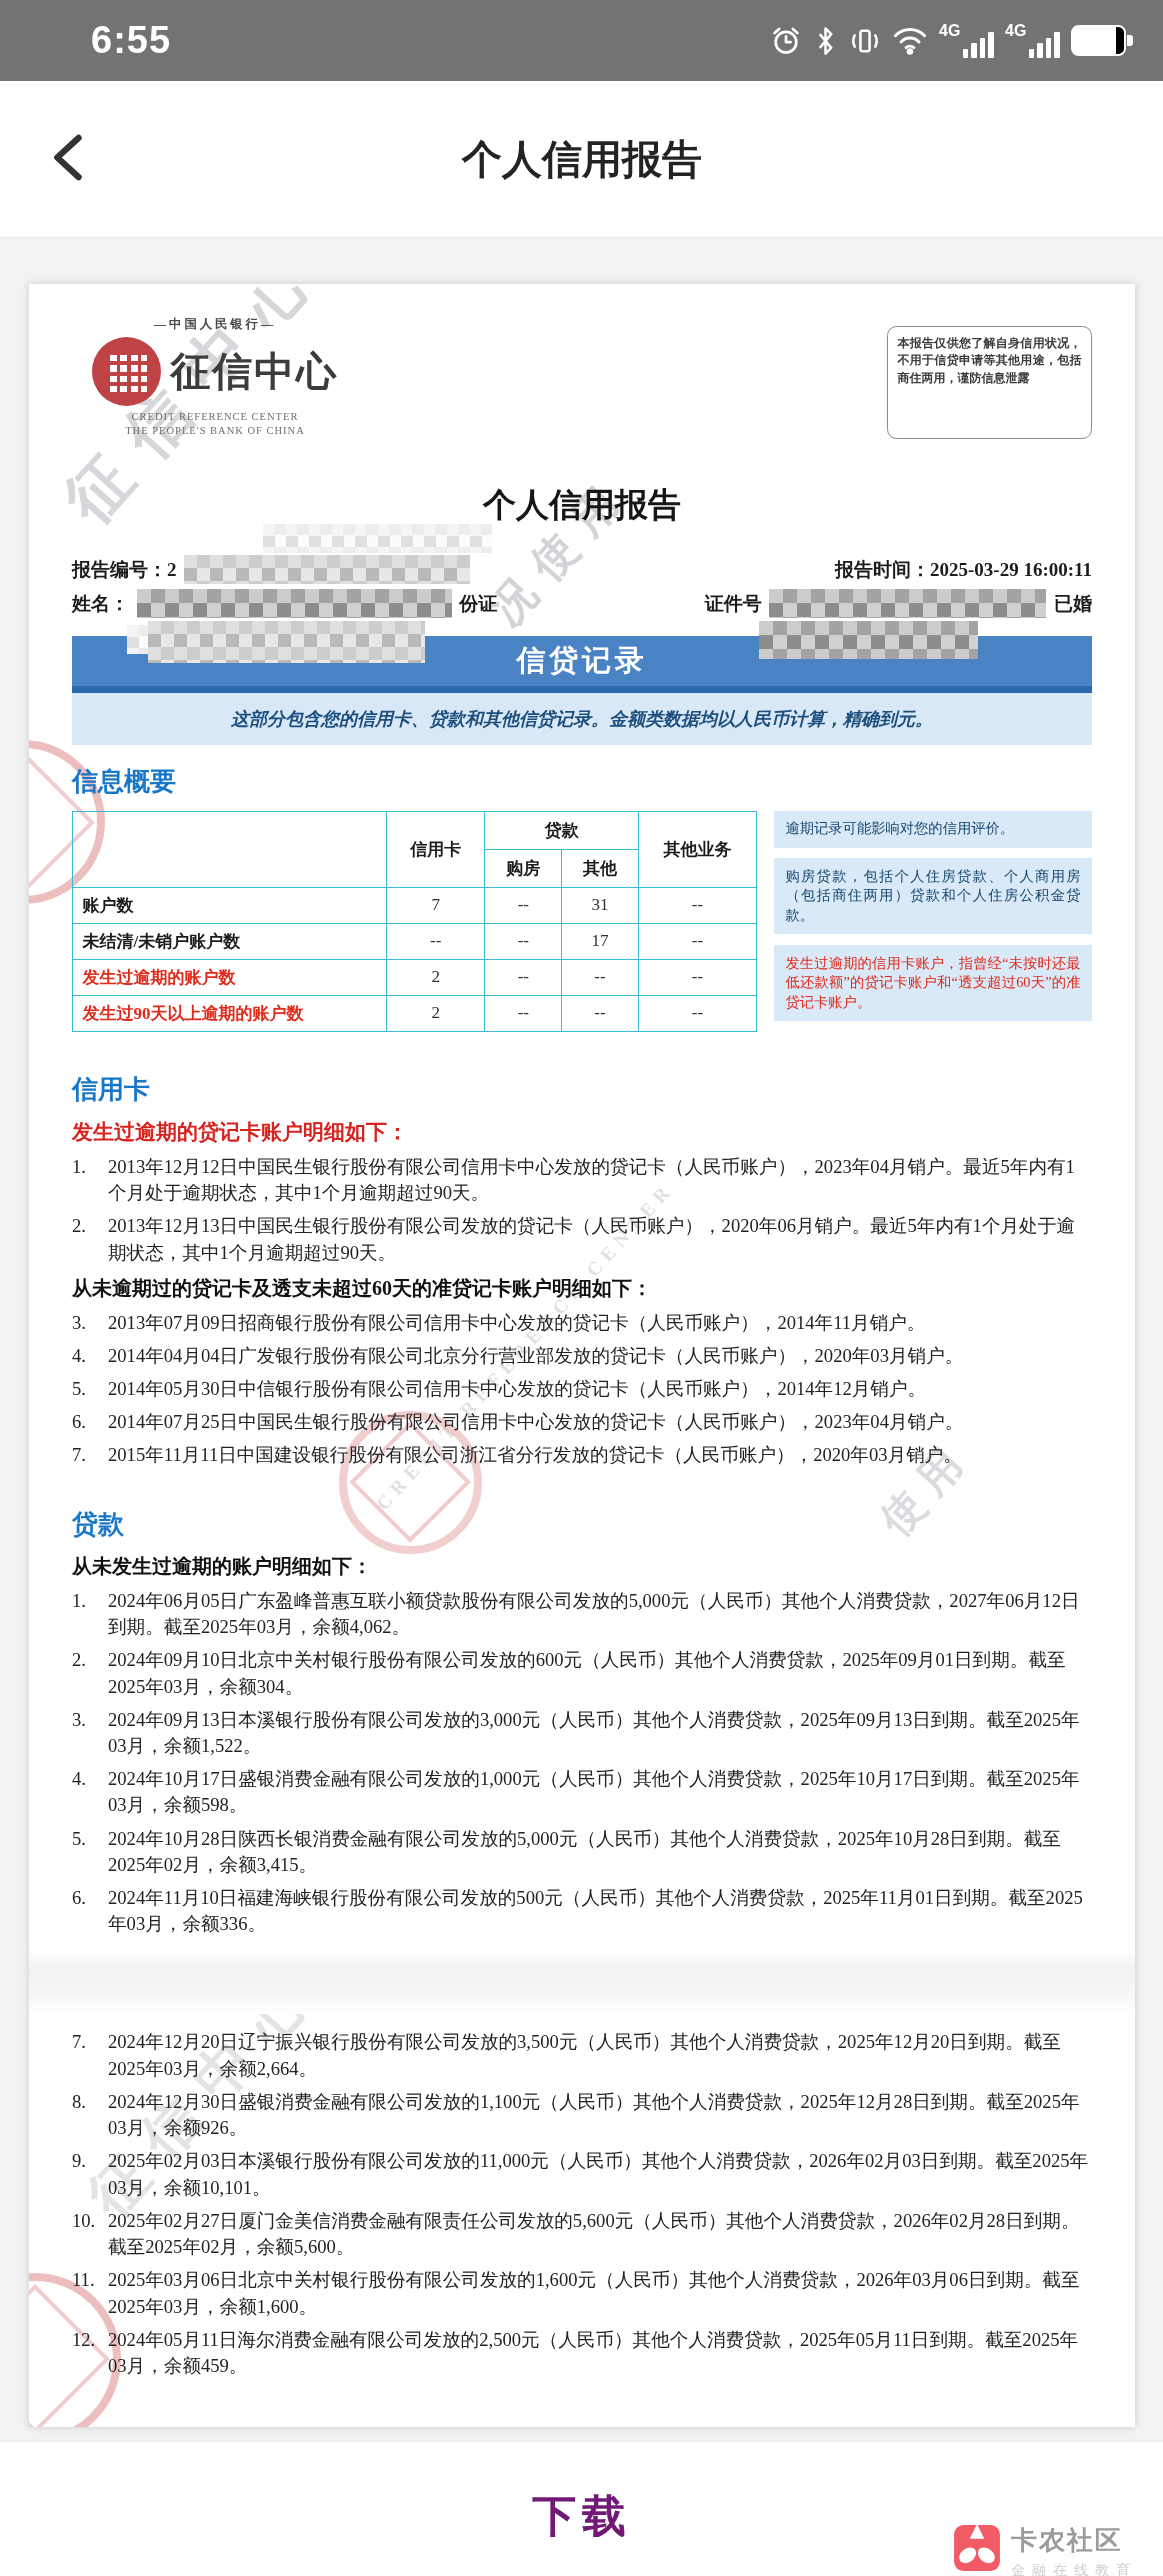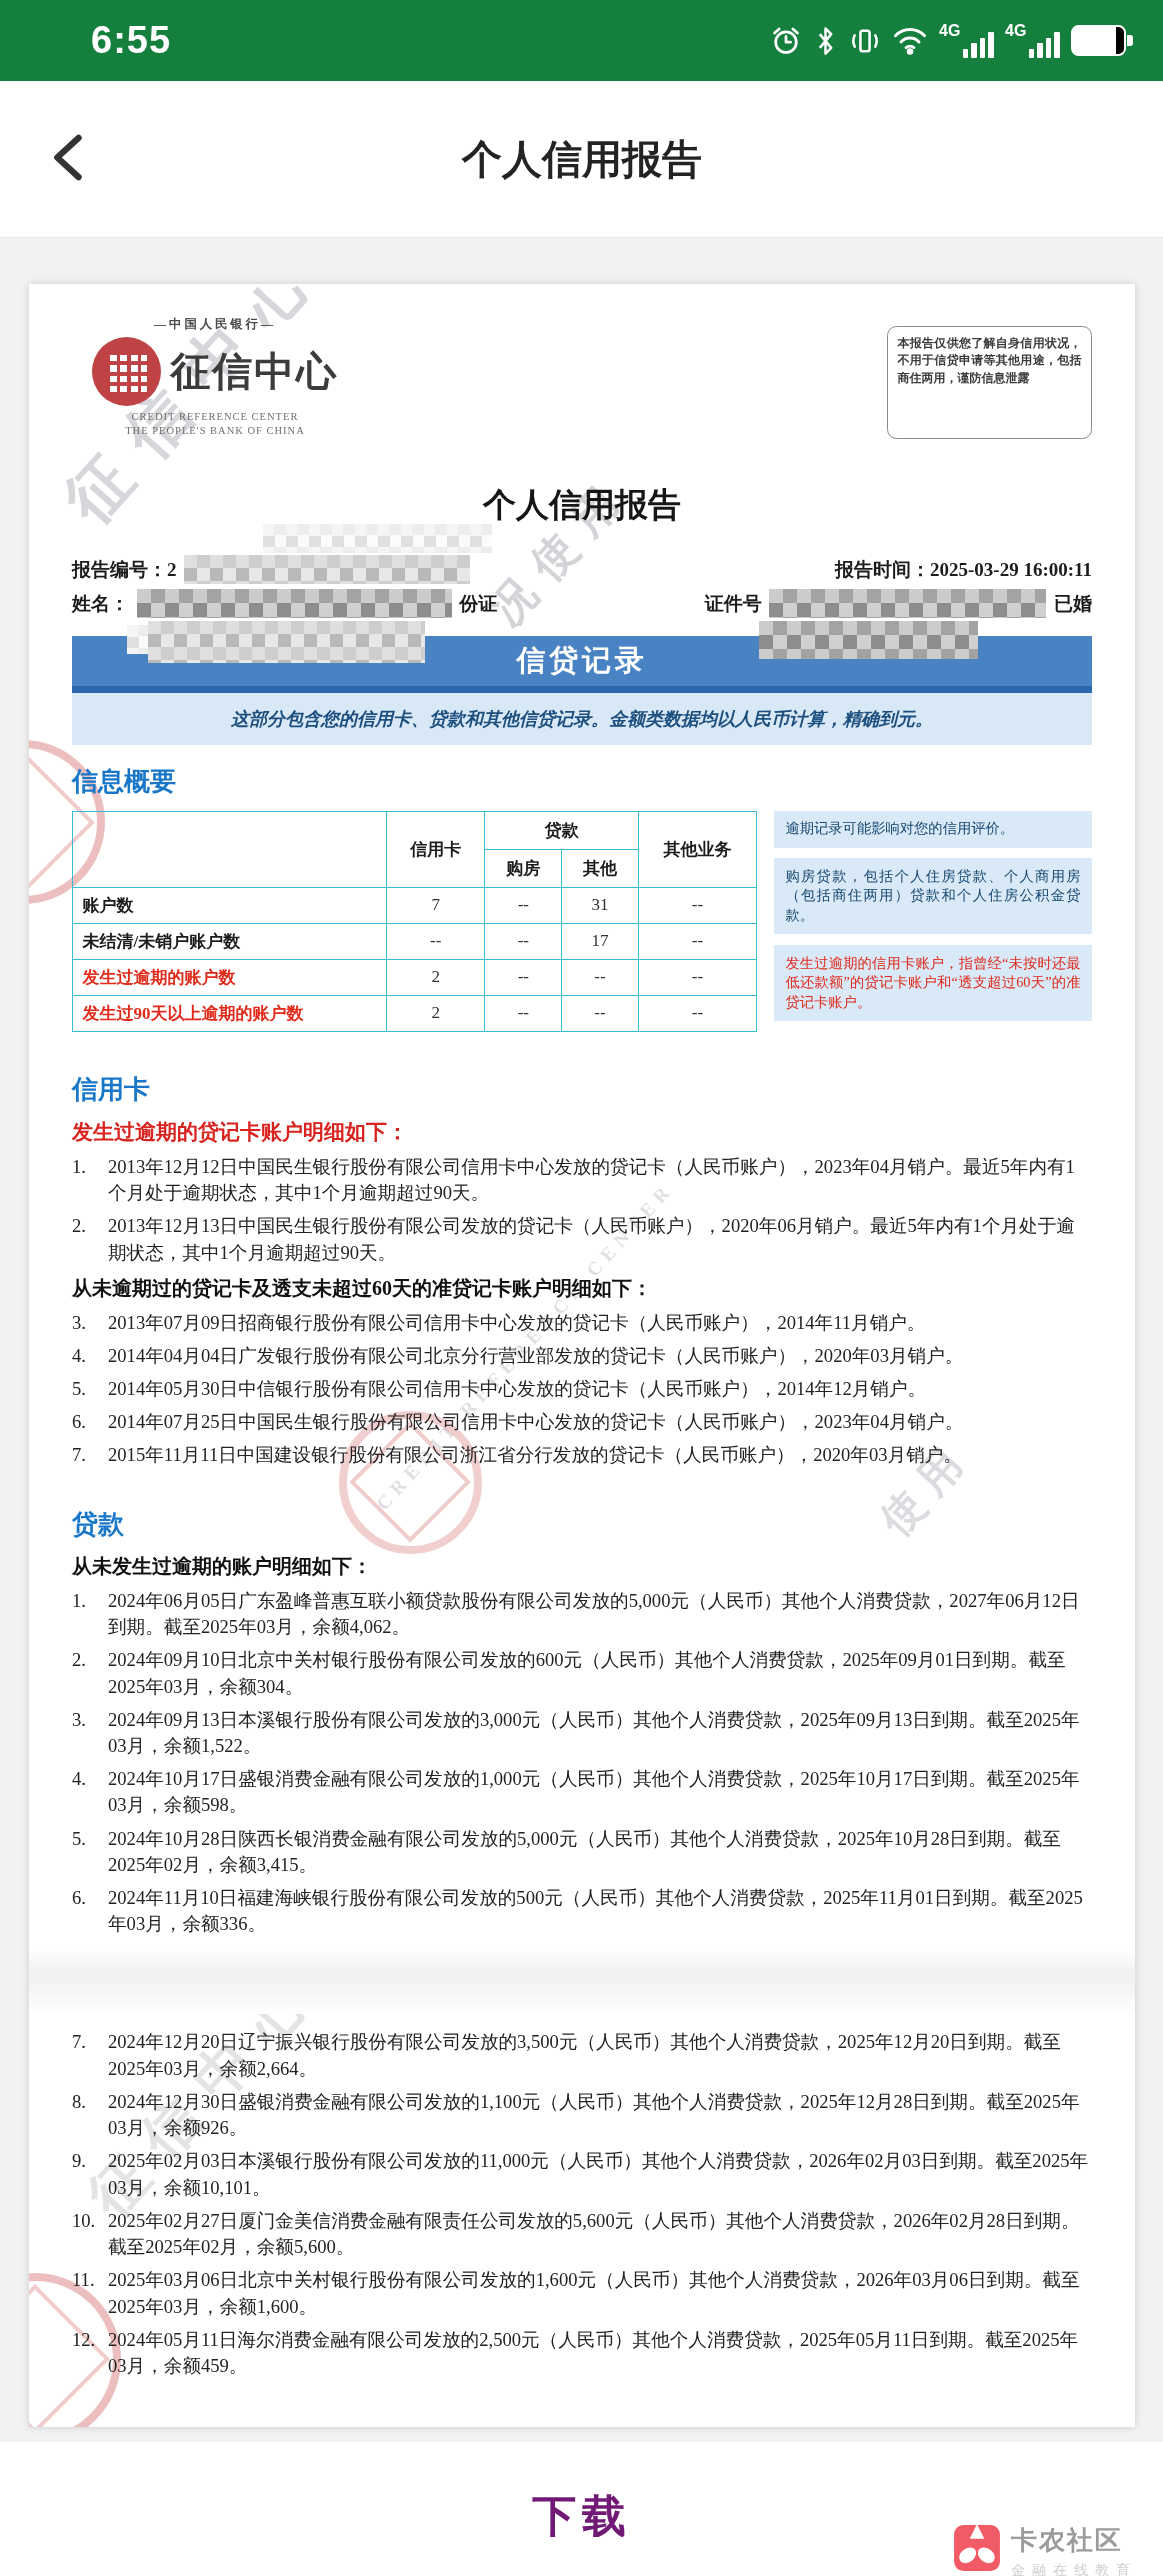--- a/index.html
+++ b/index.html
@@ -1,21 +1,21 @@
 <!DOCTYPE html>
 <html><head>
 <meta charset="utf-8">
 <style>
   * { margin:0; padding:0; box-sizing:border-box; }
   html,body { width:1164px; height:2576px; overflow:hidden; background:#fff;
     font-family:"Liberation Sans", sans-serif; }
   .screen { position:relative; width:1164px; height:2576px; background:#fff; }
 
   
-  .status-bar { height:81px; background:#15803d; color:#fff; display:flex;
+  .status-bar { height:81px; background:#737373; color:#fff; display:flex;
     align-items:center; justify-content:space-between; padding:0 38px 0 91px; }
   .status-time { font-size:38px; font-weight:bold; letter-spacing:1px; }
   .status-icons { display:flex; align-items:center; gap:11px; }
   .sig { position:relative; width:55px; height:38px; }
   .sig .nt { position:absolute; top:0; left:0; font-size:16px; font-weight:bold; }
   .sig .bars { position:absolute; right:0; bottom:1.9px; display:flex; align-items:flex-end; gap:2.9px; }
   .sig .bars i { display:block; width:5.7px; background:#fff; border-radius:1px; }
   .bat { position:relative; width:55px; height:30.5px; border:2.9px solid #fff; border-radius:7.6px;
     background:linear-gradient(to right,#fff 0 85%,#000 85%); }
   .bat::after { content:""; position:absolute; right:-8.6px; top:7.6px; width:5.7px; height:11.4px;

